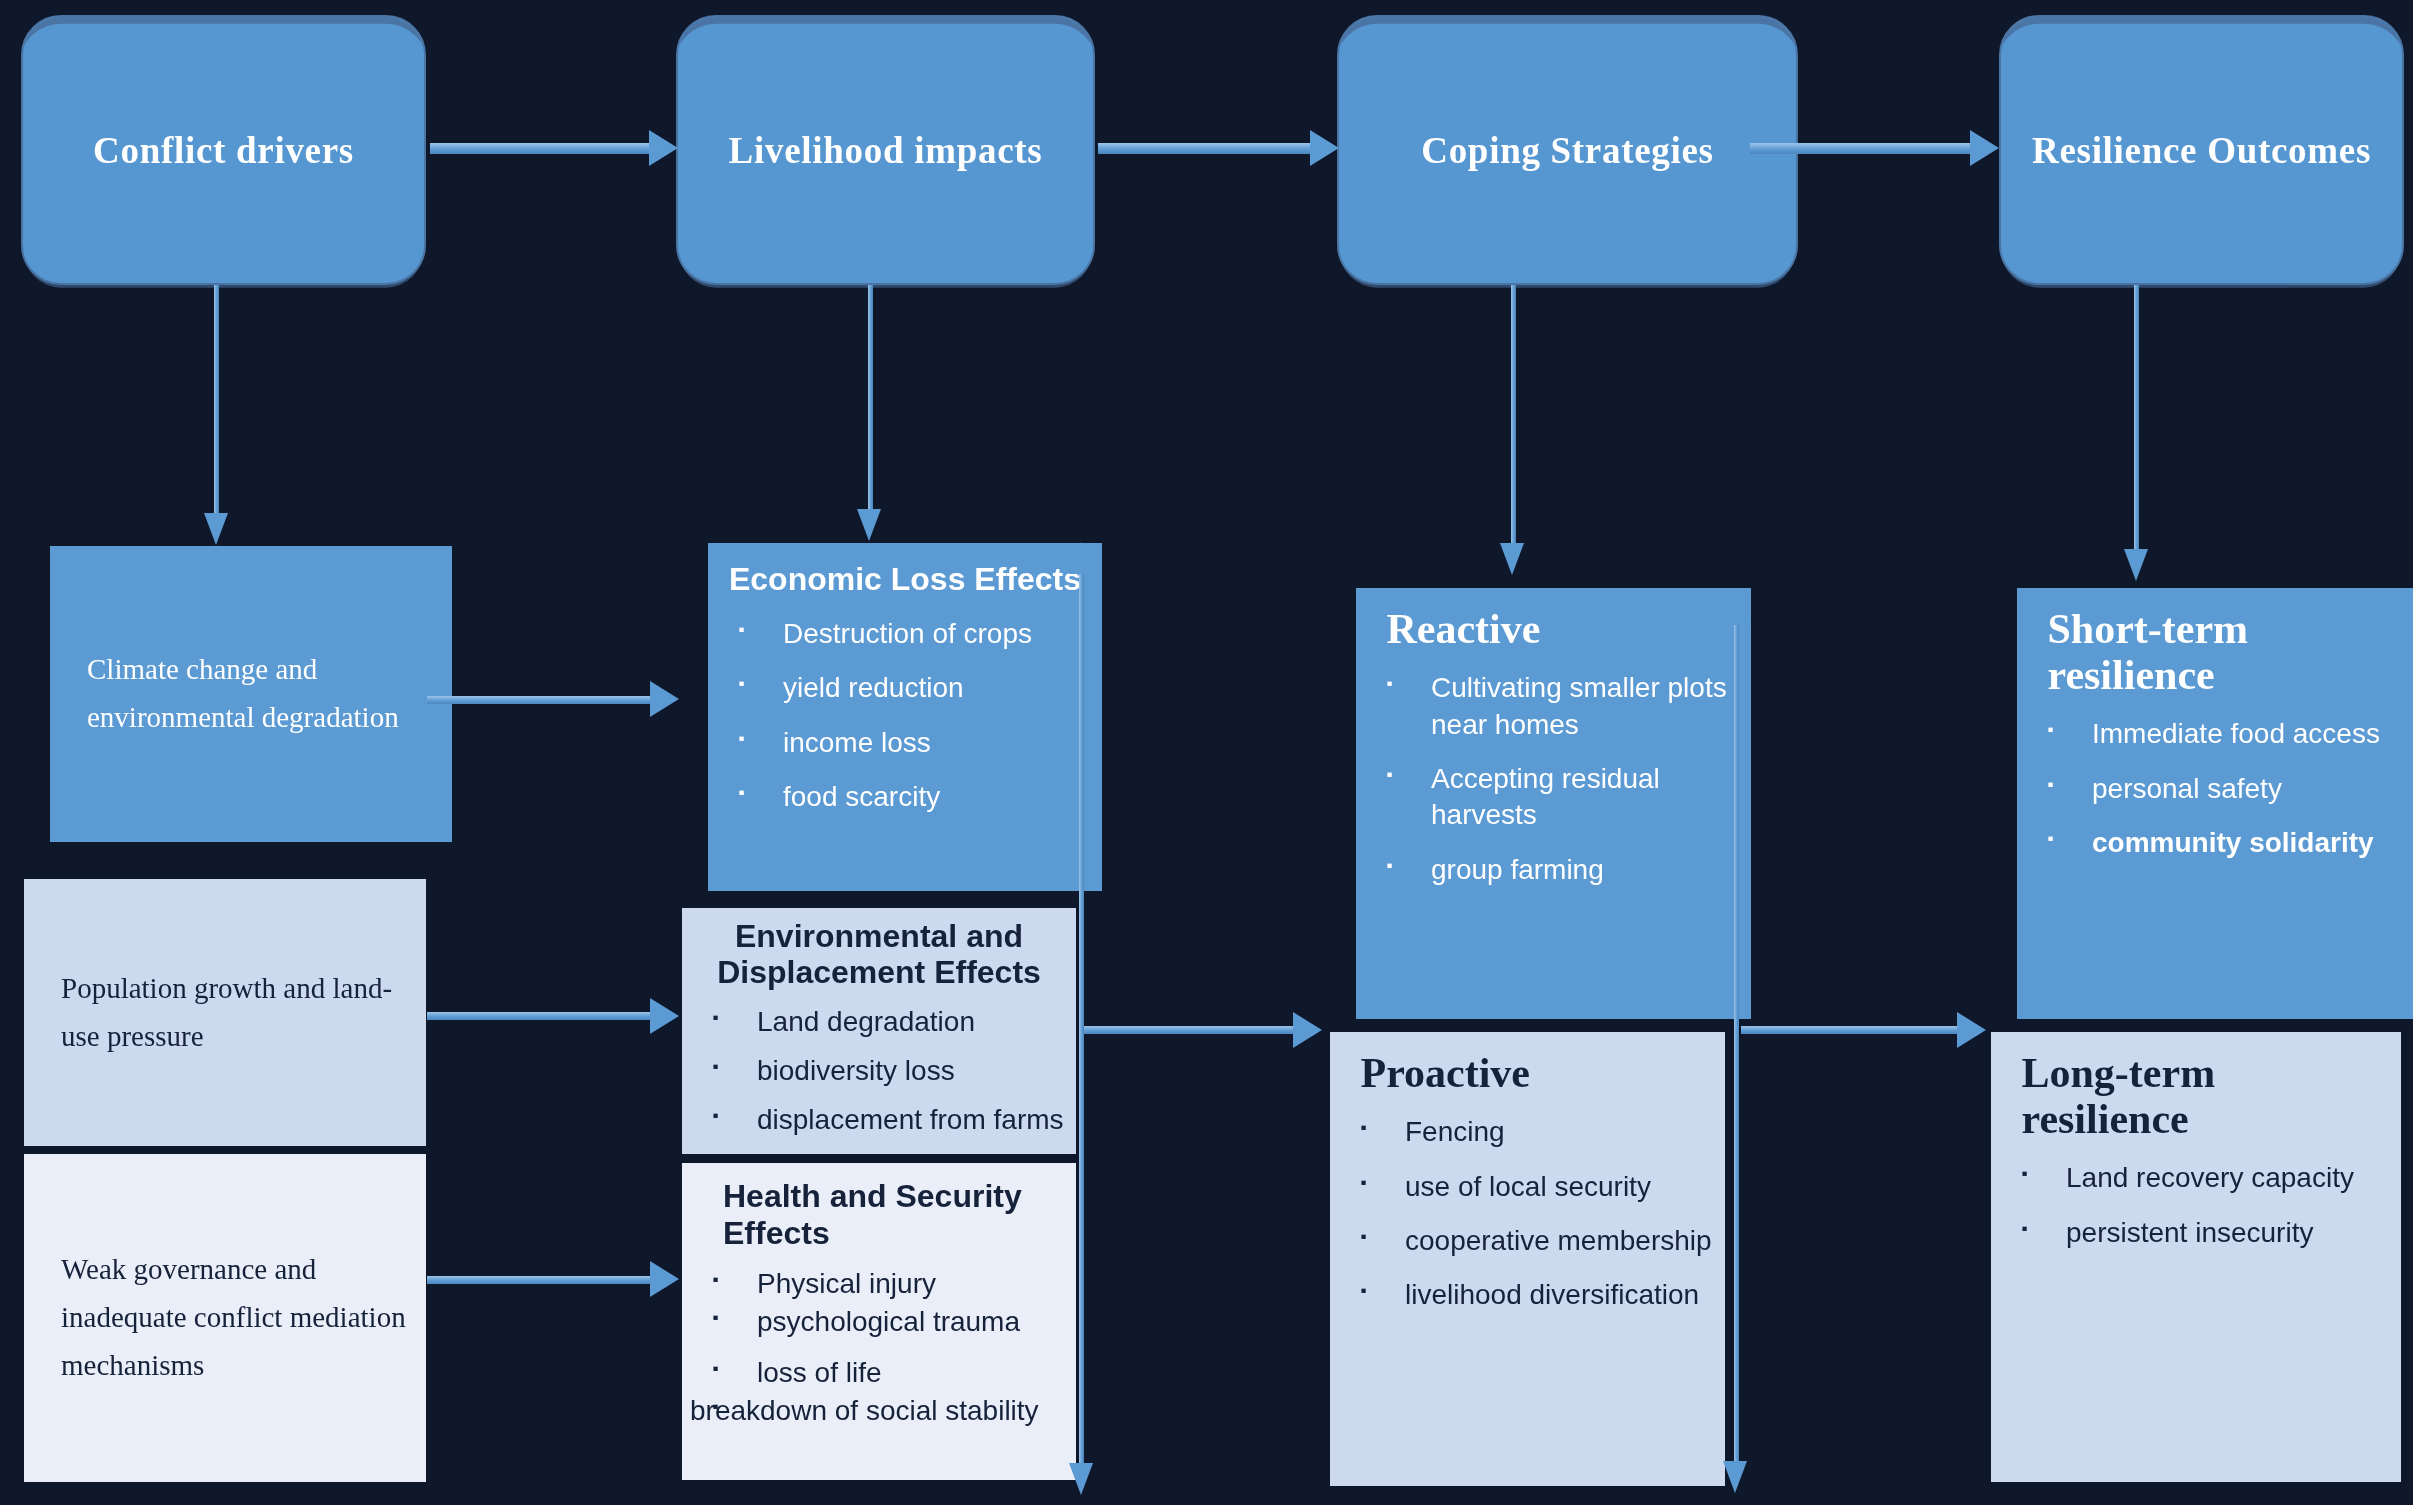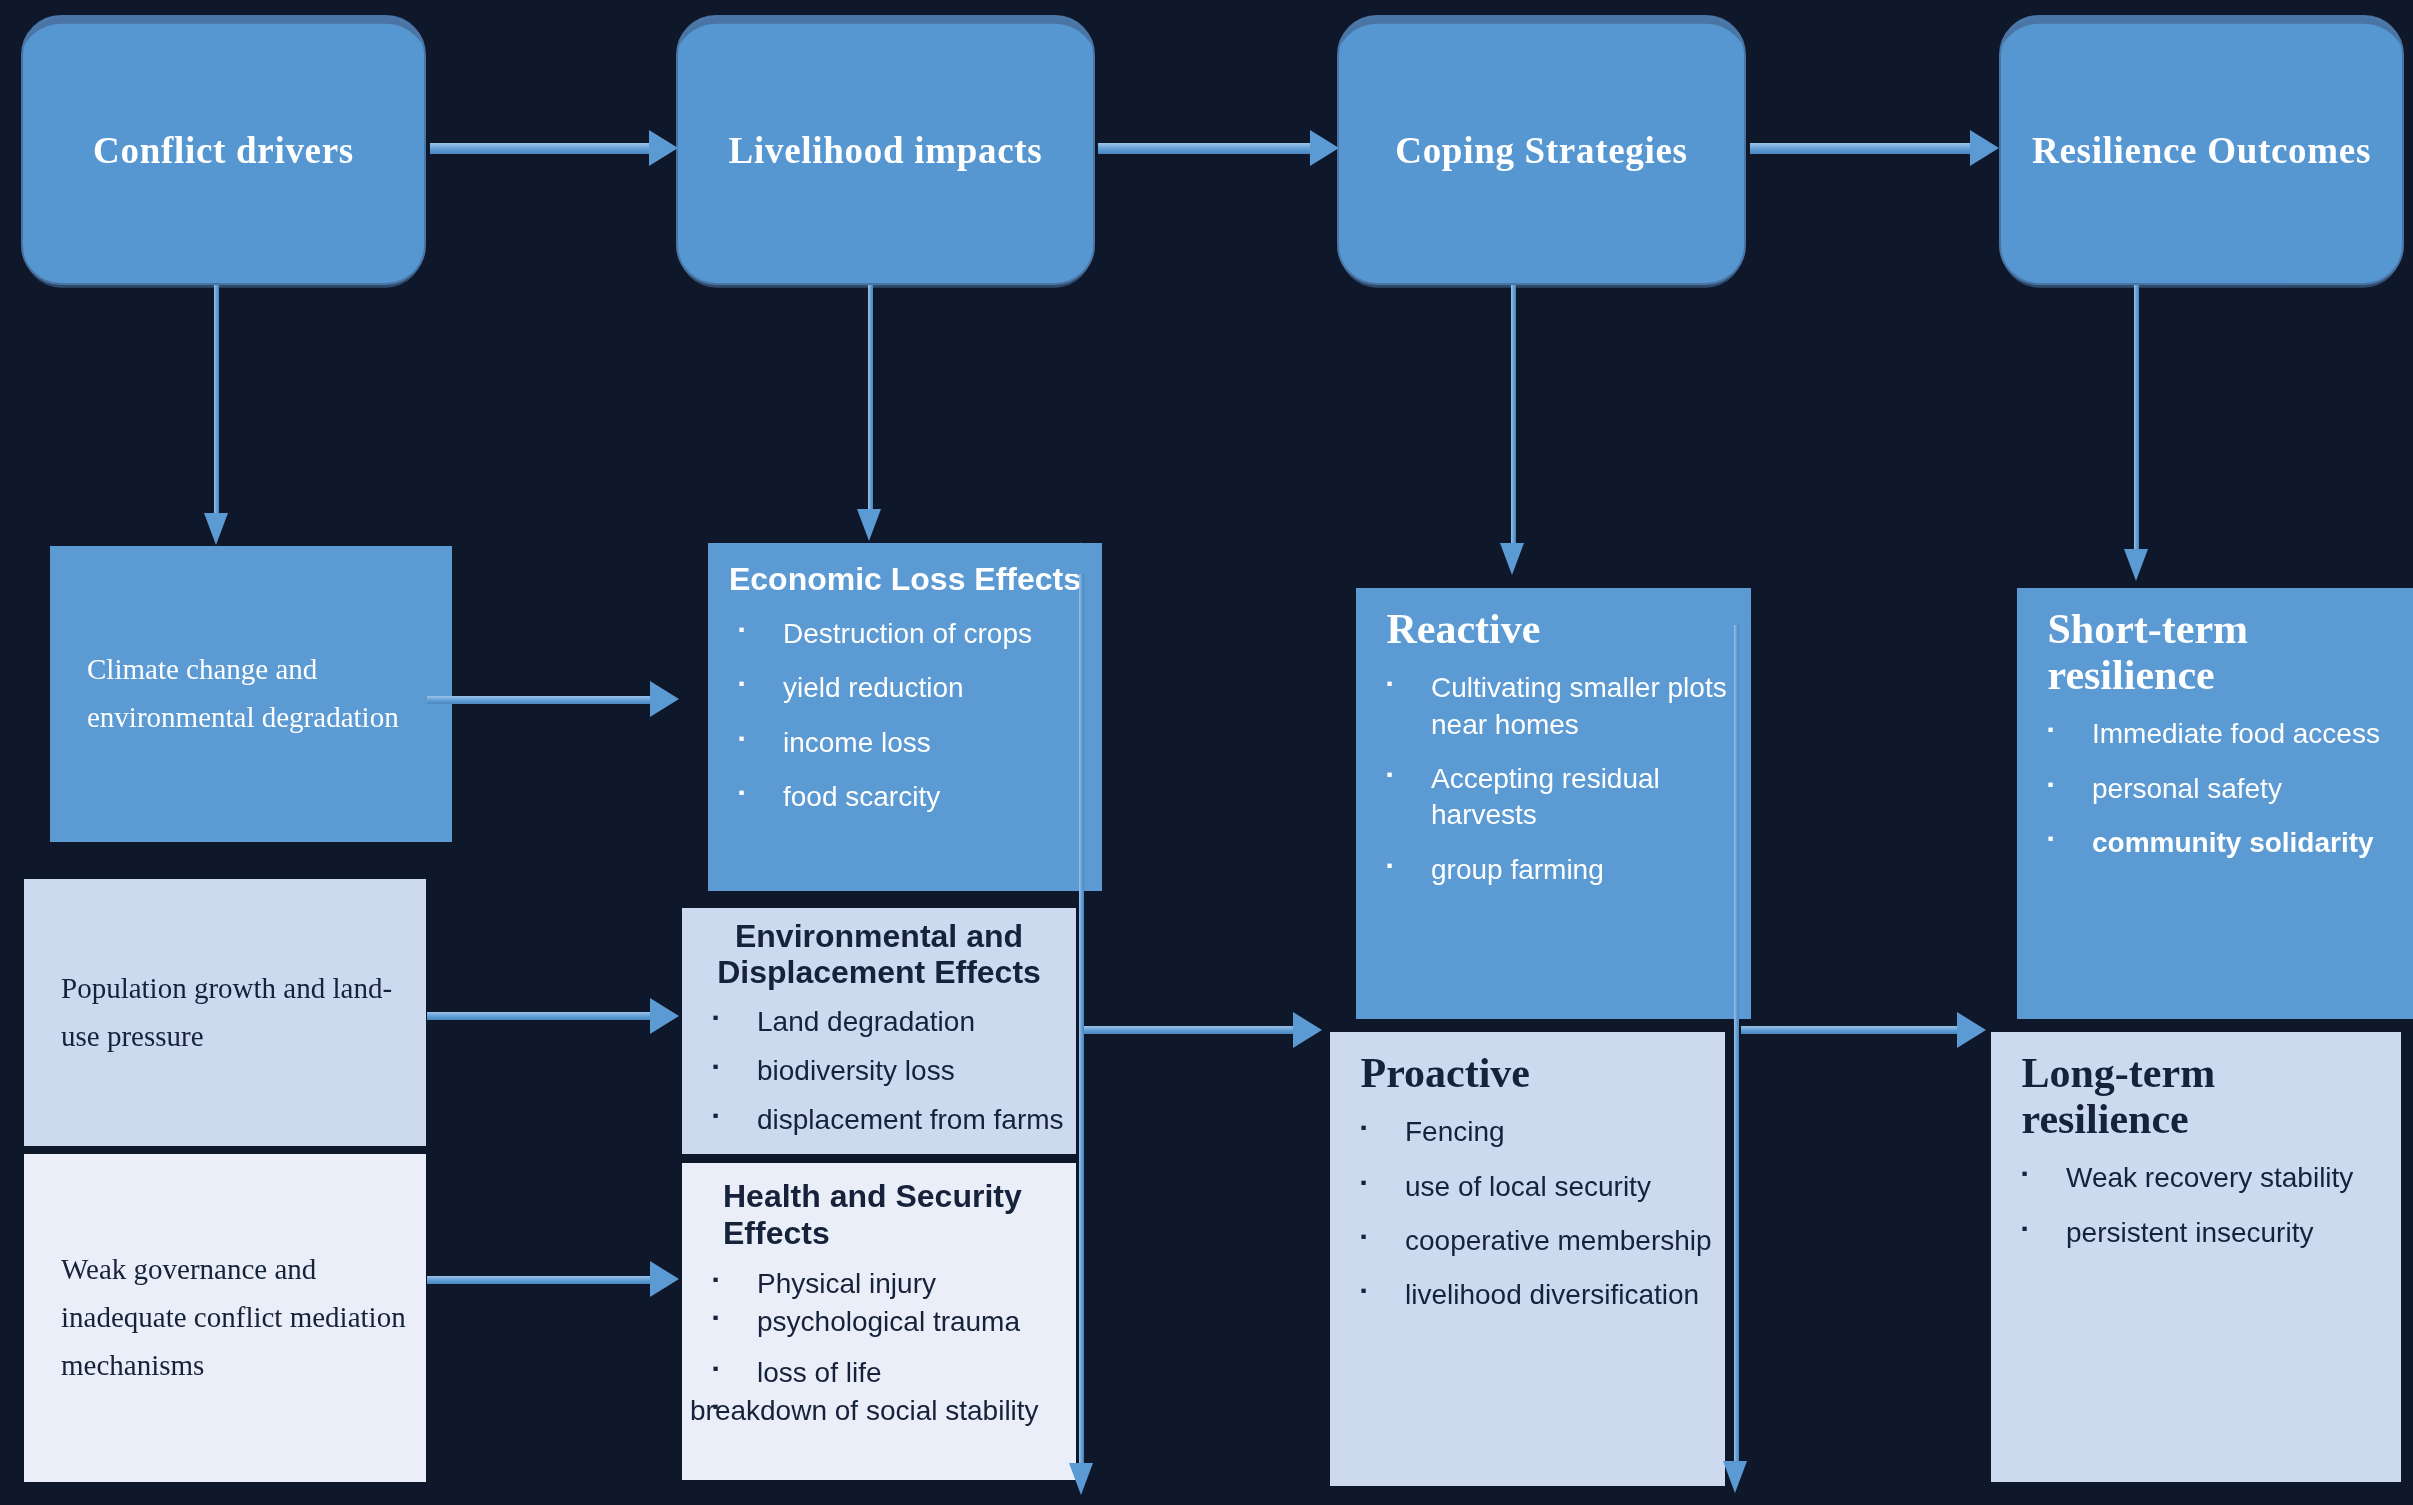--- a/index.html
+++ b/index.html
@@ -102,21 +102,21 @@
 <body>
 
 <div class="canvas">
 
   <div class="hdr" style="left:21px;width:405px;">
       <span>Conflict drivers</span>
     </div>
   <div class="hdr" style="left:676px;width:419px;">
       <span>Livelihood impacts</span>
     </div>
-  <div class="hdr" style="left:1337px;width:409px;">
+  <div class="hdr" style="left:1337px;width:461px;">
       <span>Coping Strategies</span>
     </div>
   <div class="hdr" style="left:1999px;width:405px;">
       <span>Resilience Outcomes</span>
     </div>
 
   <div>
     <div class="hbar" style="left:430px;top:143px;width:219px;height:11px;"></div>
     <div class="head-right" style="left:649px;top:130px;"></div>
   </div>
@@ -244,19 +244,19 @@
     <ul class="bullets">
       <li>Immediate food access</li>
       <li>personal safety</li>
       <li class="bold">community solidarity</li>
     </ul>
   </div>
 
   <div class="box fill-light" style="left:1991px;top:1032px;width:410px;height:450px;">
     <div class="box-title-serif">Long-term resilience</div>
     <ul class="bullets">
-      <li>Weak recovery stability</li>
+      <li>Land recovery capacity</li>
       <li>persistent insecurity</li>
     </ul>
   </div>
 
 </div>
 
 
 </body></html>

